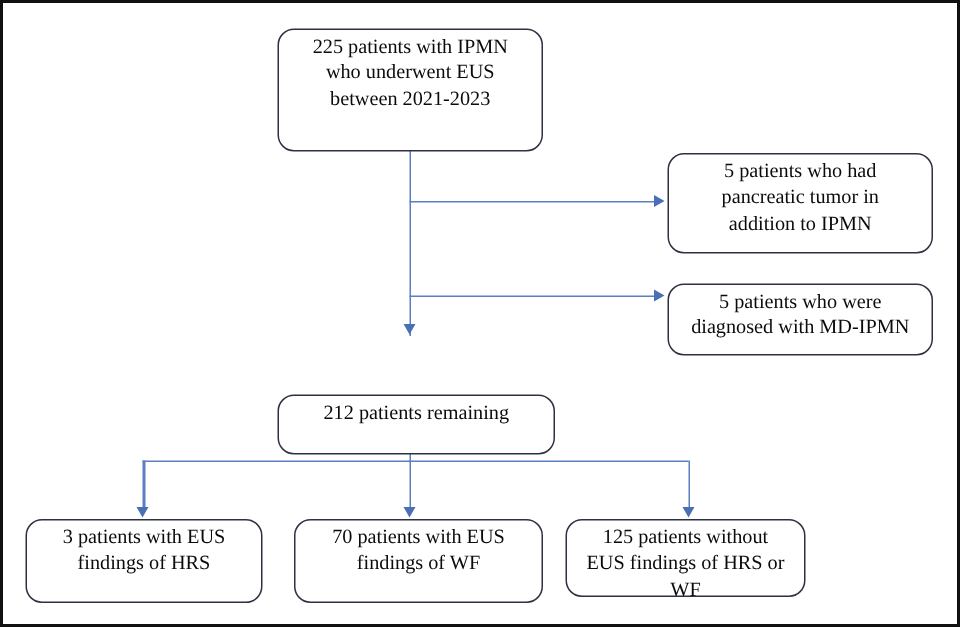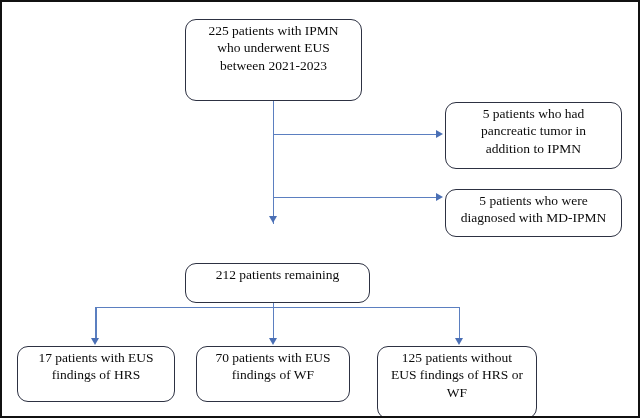--- a/index.html
+++ b/index.html
@@ -104,28 +104,28 @@
   <div class="node" style="left:443px; top:187px; width:177px; height:48px;">
     <span>5 patients who were
 diagnosed with MD-IPMN</span>
   </div>
 
   <div class="node" style="left:183px; top:222px; width:185px; height:40px;margin-top:39px;">
     <span>212 patients remaining</span>
   </div>
 
   <div class="node" style="left:15px; top:344px; width:158px; height:56px;">
-    <span>17 patients with EUS
+    <span>3 patients with EUS
 findings of HRS</span>
   </div>
 
-  <div class="node" style="left:194px; top:344px; width:154px; height:56px;">
+  <div class="node" style="left:194px; top:344px; width:166px; height:56px;">
     <span>70 patients with EUS
 findings of WF</span>
   </div>
 
-  <div class="node" style="left:375px; top:344px; width:160px; height:73px;">
+  <div class="node" style="left:375px; top:344px; width:160px; height:52px;">
     <span>125 patients without
 EUS findings of HRS or
 WF</span>
   </div>
 
 </div>
 
 </body></html>

